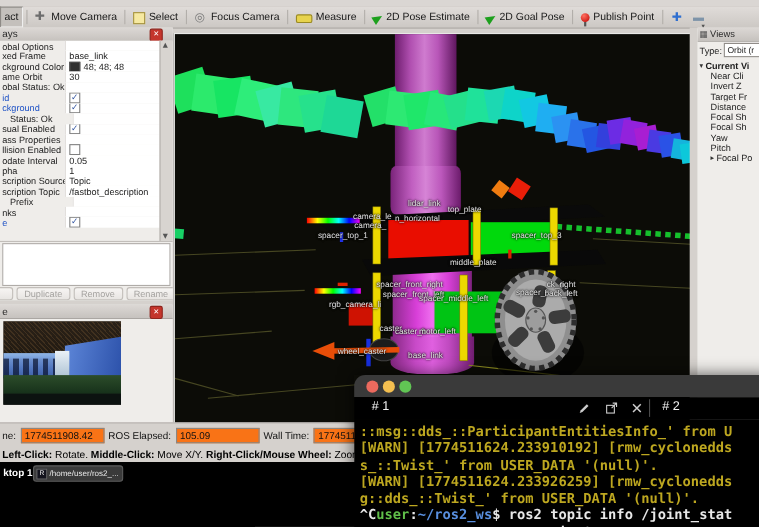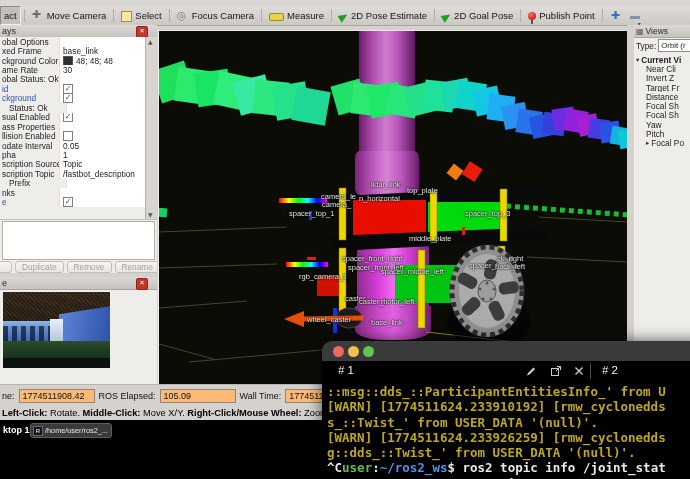--- a/index.html
+++ b/index.html
@@ -86,21 +86,21 @@
   .typesel{margin-left:2px;width:32px;height:11px;background:#fff;border:1px solid #908c88;font-size:7.8px;
            padding-left:2px;white-space:nowrap;overflow:hidden;display:inline-block;line-height:11px}
   .vtree{position:absolute;left:0;top:30px;width:56px}
   .vrow{height:9.3px;font-size:8.3px;color:#1c1c1c;white-space:nowrap;overflow:hidden;padding-left:12px;display:flex;align-items:center}
   .vrow.bold{font-weight:bold;padding-left:2px}
   .varrow{font-size:6.5px;margin-right:2px;color:#333;font-family:"DejaVu Sans",sans-serif}
   
   .timepanel{left:0;top:384px;width:690px;height:21px;background:#d5d1cd;border-top:1px solid #b8b4b0;
              display:flex;align-items:center;gap:4px;padding-left:2px}
   .tplabel{font-size:9px;color:#111;white-space:nowrap}
-  .tpfield{width:68px;height:12px;background:#fdba74;border:1px solid #8a8682;font-size:9px;color:#111;
+  .tpfield{width:68px;height:12px;background:#f97316;border:1px solid #8a8682;font-size:9px;color:#111;
            padding:0 3px;line-height:12px;white-space:nowrap;overflow:hidden}
   .statusbar{left:0;top:405px;width:690px;height:15px;background:#d5d1cd;font-size:9.3px;color:#000;
              display:flex;align-items:center;padding-left:2px;white-space:pre}
   .statusbar .bold{font-weight:bold}
   .desktop{left:0;top:420px;width:690px;height:59px;background:#000}
   .dtlabel{position:absolute;left:3px;top:5px;color:#fff;font-size:9px;font-weight:bold}
   .taskbtn{position:absolute;left:30px;top:3px;width:76px;height:13px;background:#3a3a3a;border:1px solid #5c5c5c;
            border-radius:3px;display:flex;align-items:center;gap:2px;padding:0 2px;overflow:hidden}
   .taskico{width:8px;height:8px;background:#14141e;border:1px solid #666;color:#fff;font-size:6px;line-height:8px;text-align:center;flex:none}
   .tasklabel{color:#e8e8e8;font-size:7.3px;white-space:nowrap}
@@ -188,21 +188,21 @@
           </span>
         </div>
         <div class="drow">
           <span class="dname">ckground Color</span>
           <span class="dval">
             <span class="swatch" style="background: rgb(48, 48, 48);"></span>
             <span>48; 48; 48</span>
           </span>
         </div>
         <div class="drow">
-          <span class="dname">ame Rate</span>
+          <span class="dname">ame Orbit</span>
           <span class="dval">
             <span>30</span>
           </span>
         </div>
         <div class="drow">
           <span class="dname">obal Status: Ok</span>
           <span class="dval"></span>
         </div>
         <div class="drow">
           <span class="dname blue">id</span>

